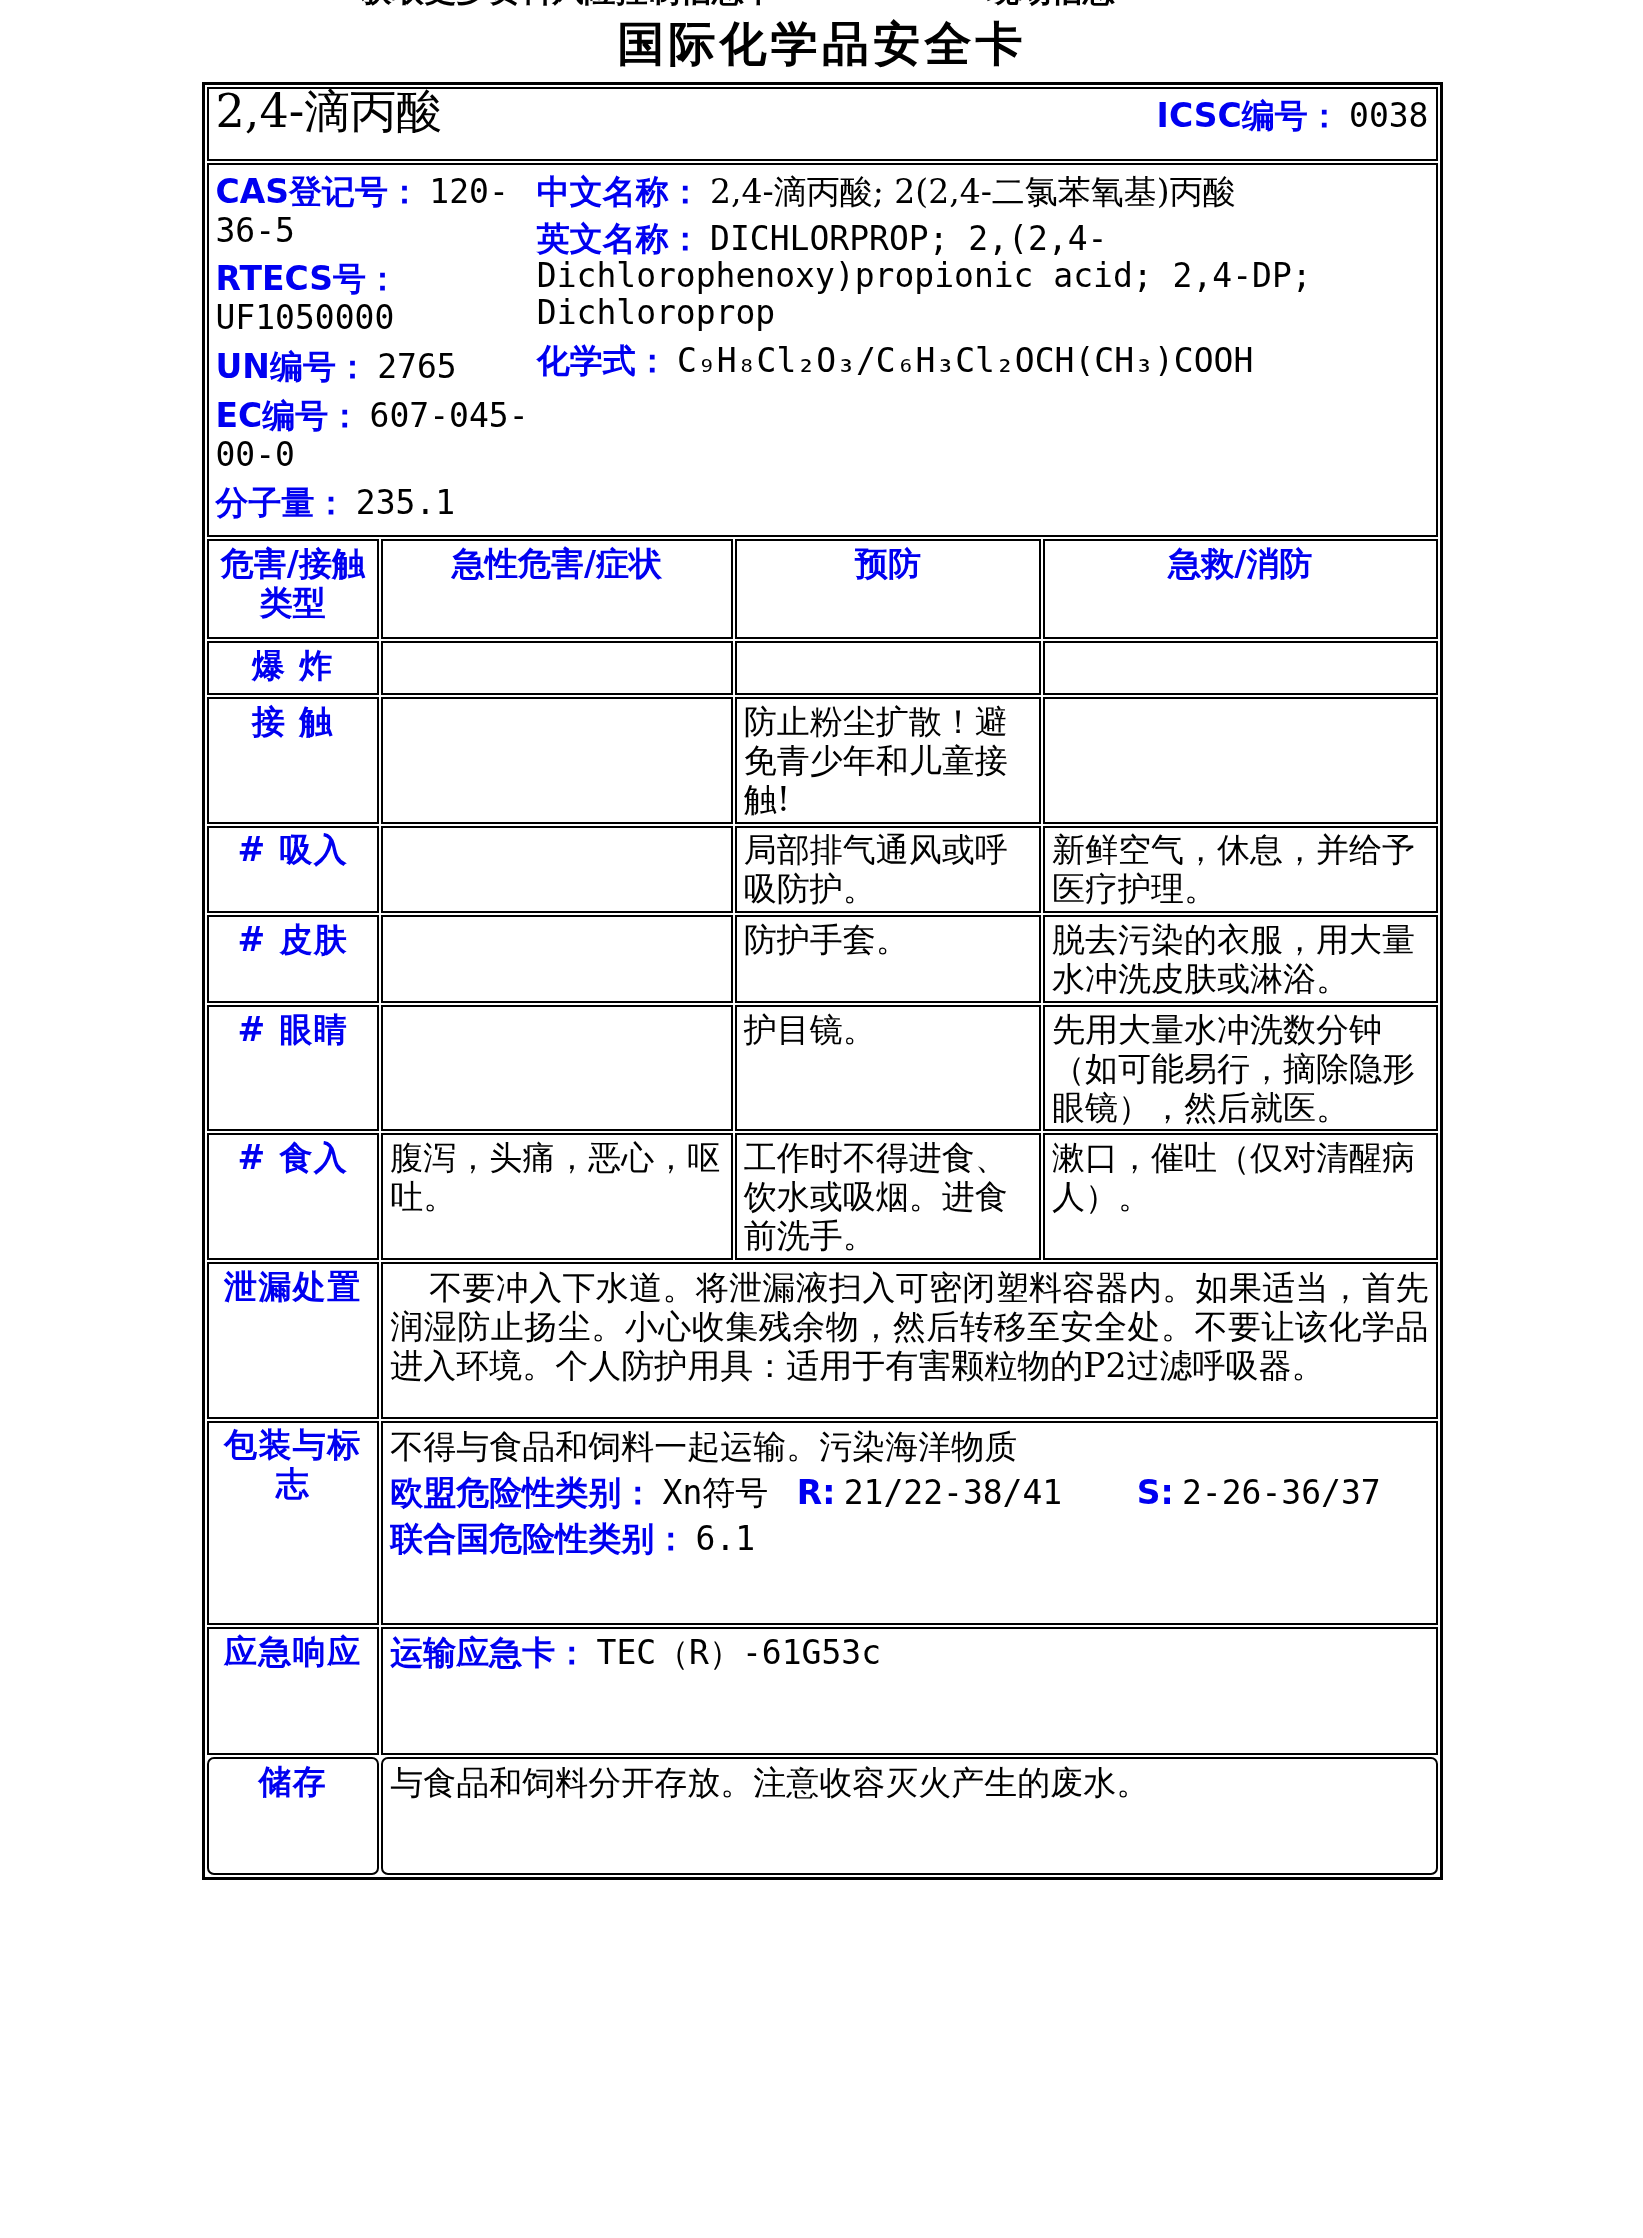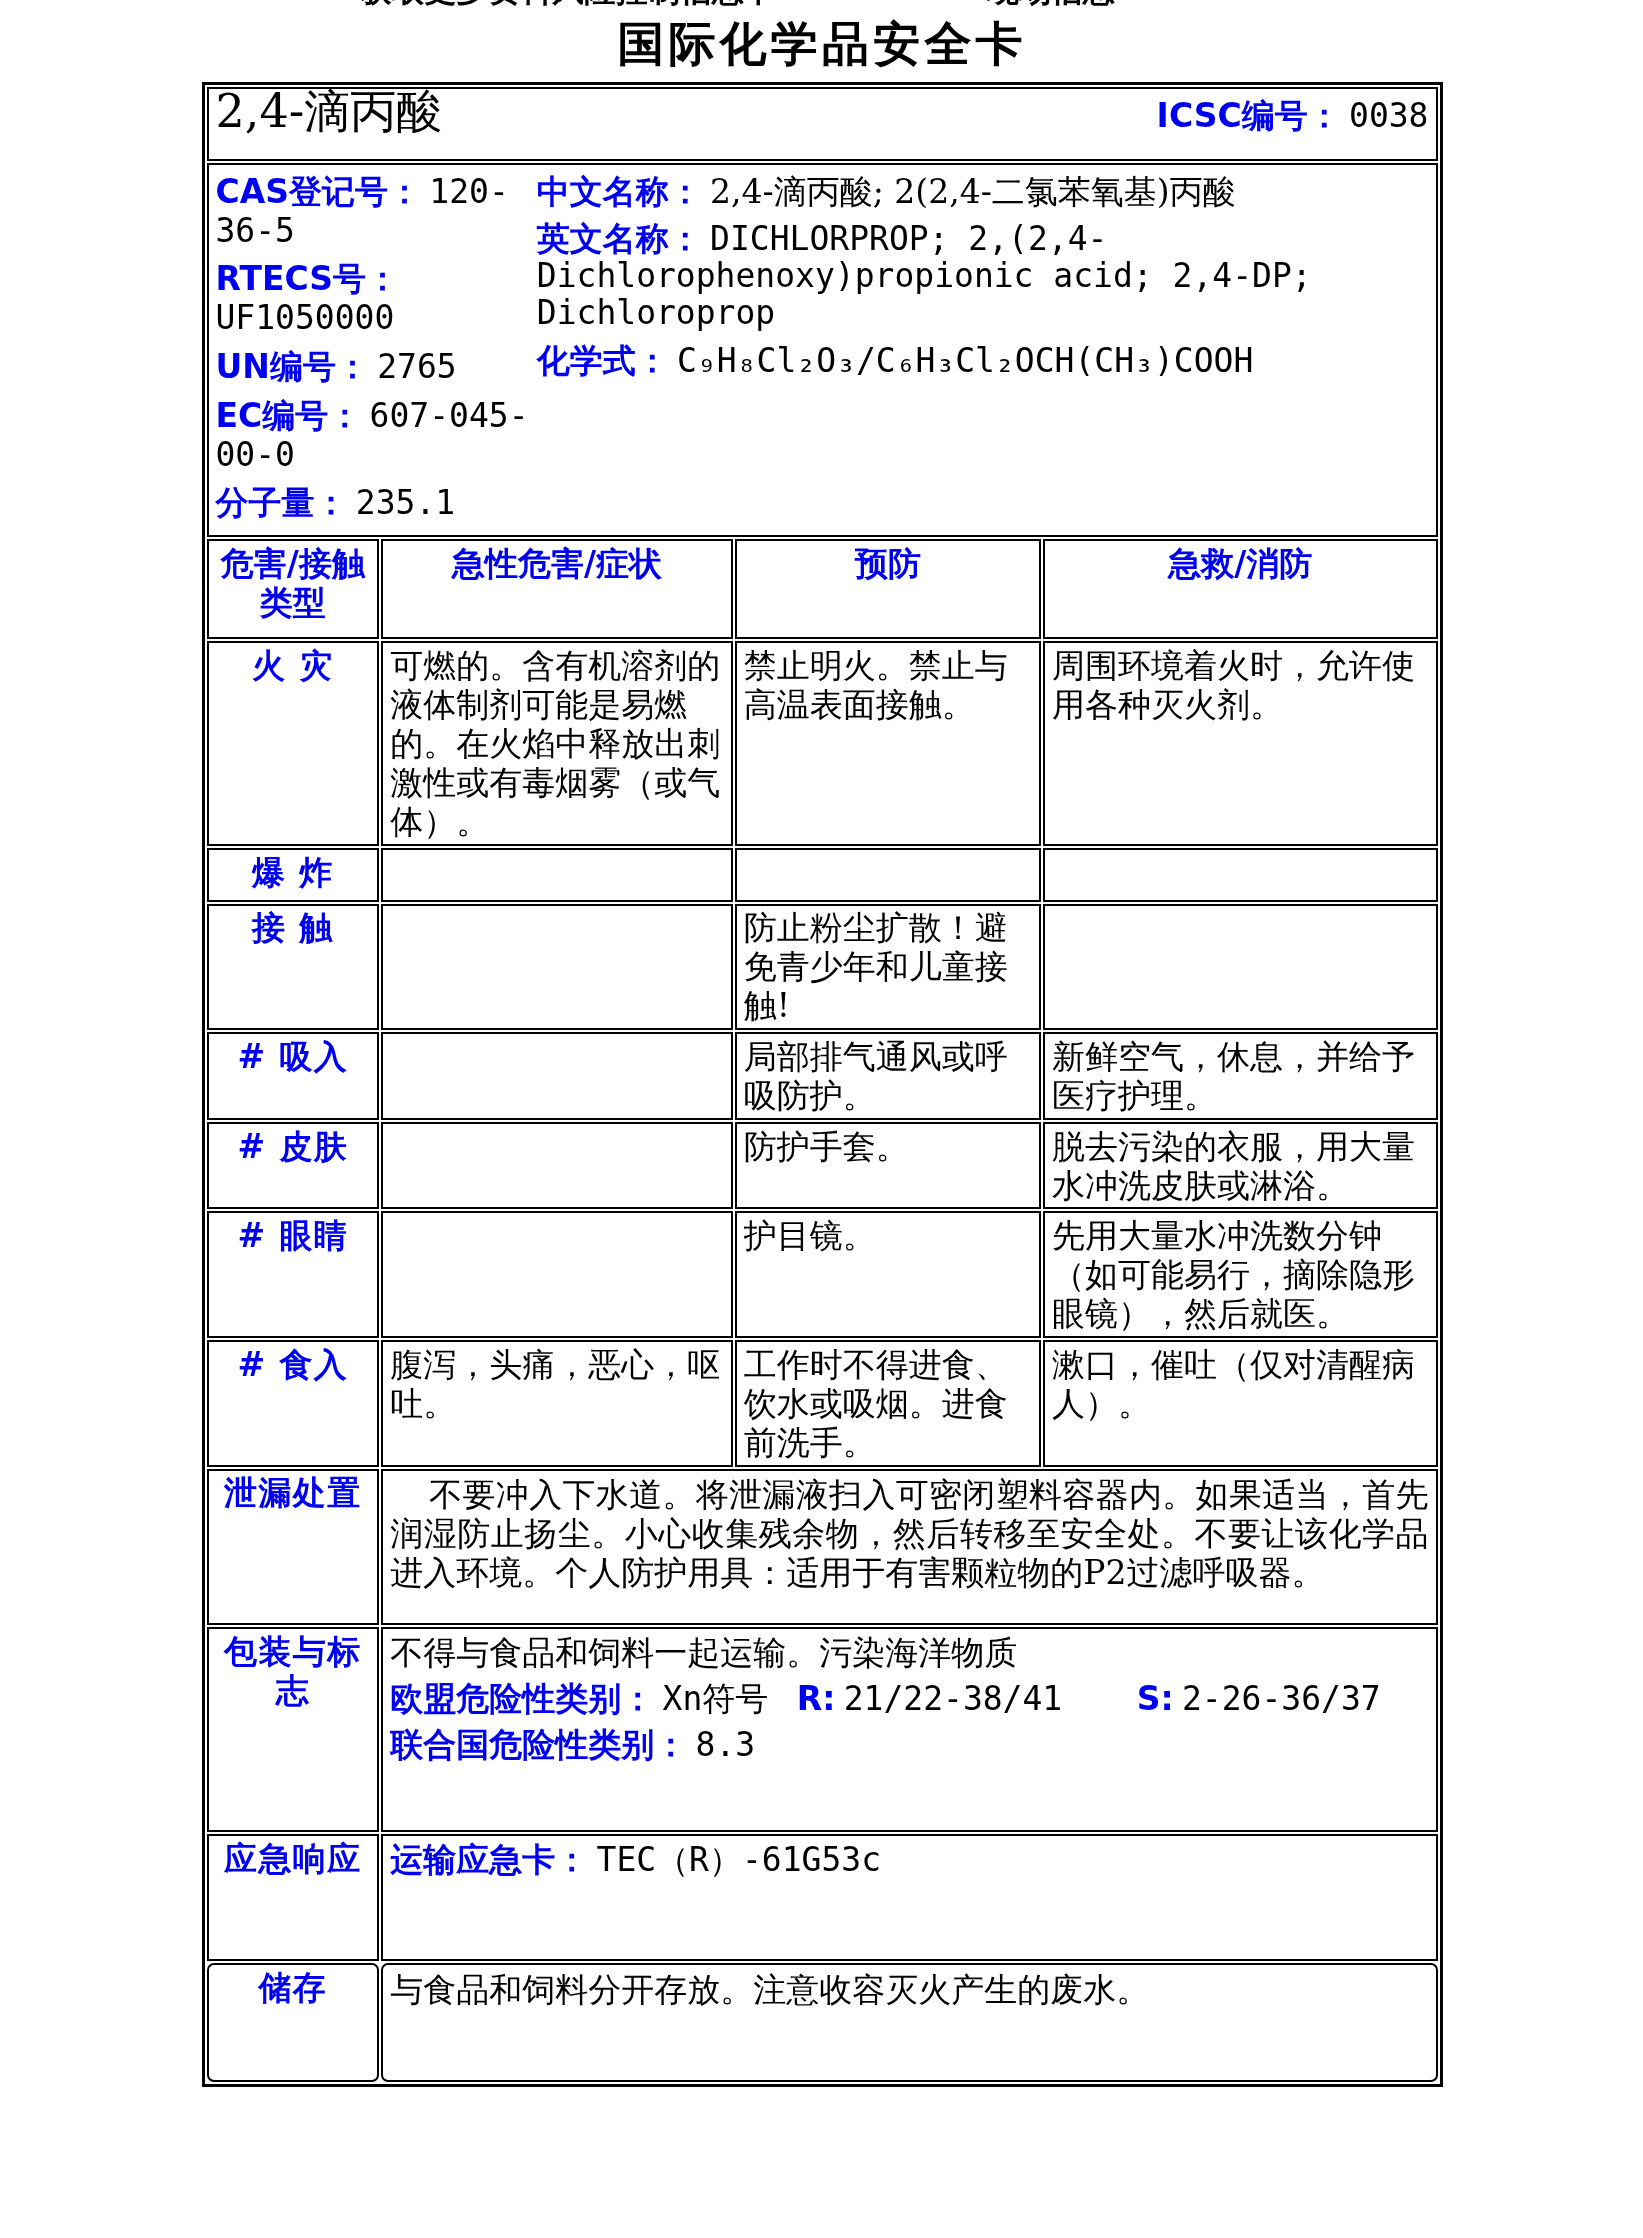--- a/index.html
+++ b/index.html
@@ -116,26 +116,20 @@
     </tr>
 
     <tr class="r-head">
       <td>危害/接触
 类型</td>
       <td>急性危害/症状</td>
       <td>预防</td>
       <td>急救/消防</td>
     </tr>
 
-    <tr class="r-fire">
-      <td class="hlab">火 灾</td>
-      <td>可燃的。含有机溶剂的液体制剂可能是易燃的。在火焰中释放出刺激性或有毒烟雾（或气体）。</td>
-      <td>禁止明火。禁止与高温表面接触。</td>
-      <td>周围环境着火时，允许使用各种灭火剂。</td>
-    </tr>
 
     <tr class="r-expl">
       <td class="hlab">爆 炸</td>
       <td></td>
       <td></td>
       <td></td>
     </tr>
 
     <tr class="r-cont">
       <td class="hlab">接 触</td>
@@ -182,21 +176,21 @@
     <tr class="r-pack">
       <td class="hlab">包装与标志</td>
       <td class="sect" colspan="3">
         <p>不得与食品和饲料一起运输。污染海洋物质</p>
         <p>
           <span class="lab">欧盟危险性类别：</span><span class="val">Xn符号</span>
           <span class="lab gap-r">R:</span><span class="val">21/22-38/41</span>
           <span class="lab gap-s">S:</span><span class="val">2-26-36/37</span>
         </p>
         <p>
-          <span class="lab">联合国危险性类别：</span><span class="val">8.3</span>
+          <span class="lab">联合国危险性类别：</span><span class="val">6.1</span>
         </p>
       </td>
     </tr>
 
     <tr class="r-emerg">
       <td class="hlab">应急响应</td>
       <td class="sect" colspan="3">
         <p>
           <span class="lab">运输应急卡：</span><span class="val">TEC（R）-61G53c</span>
         </p>

